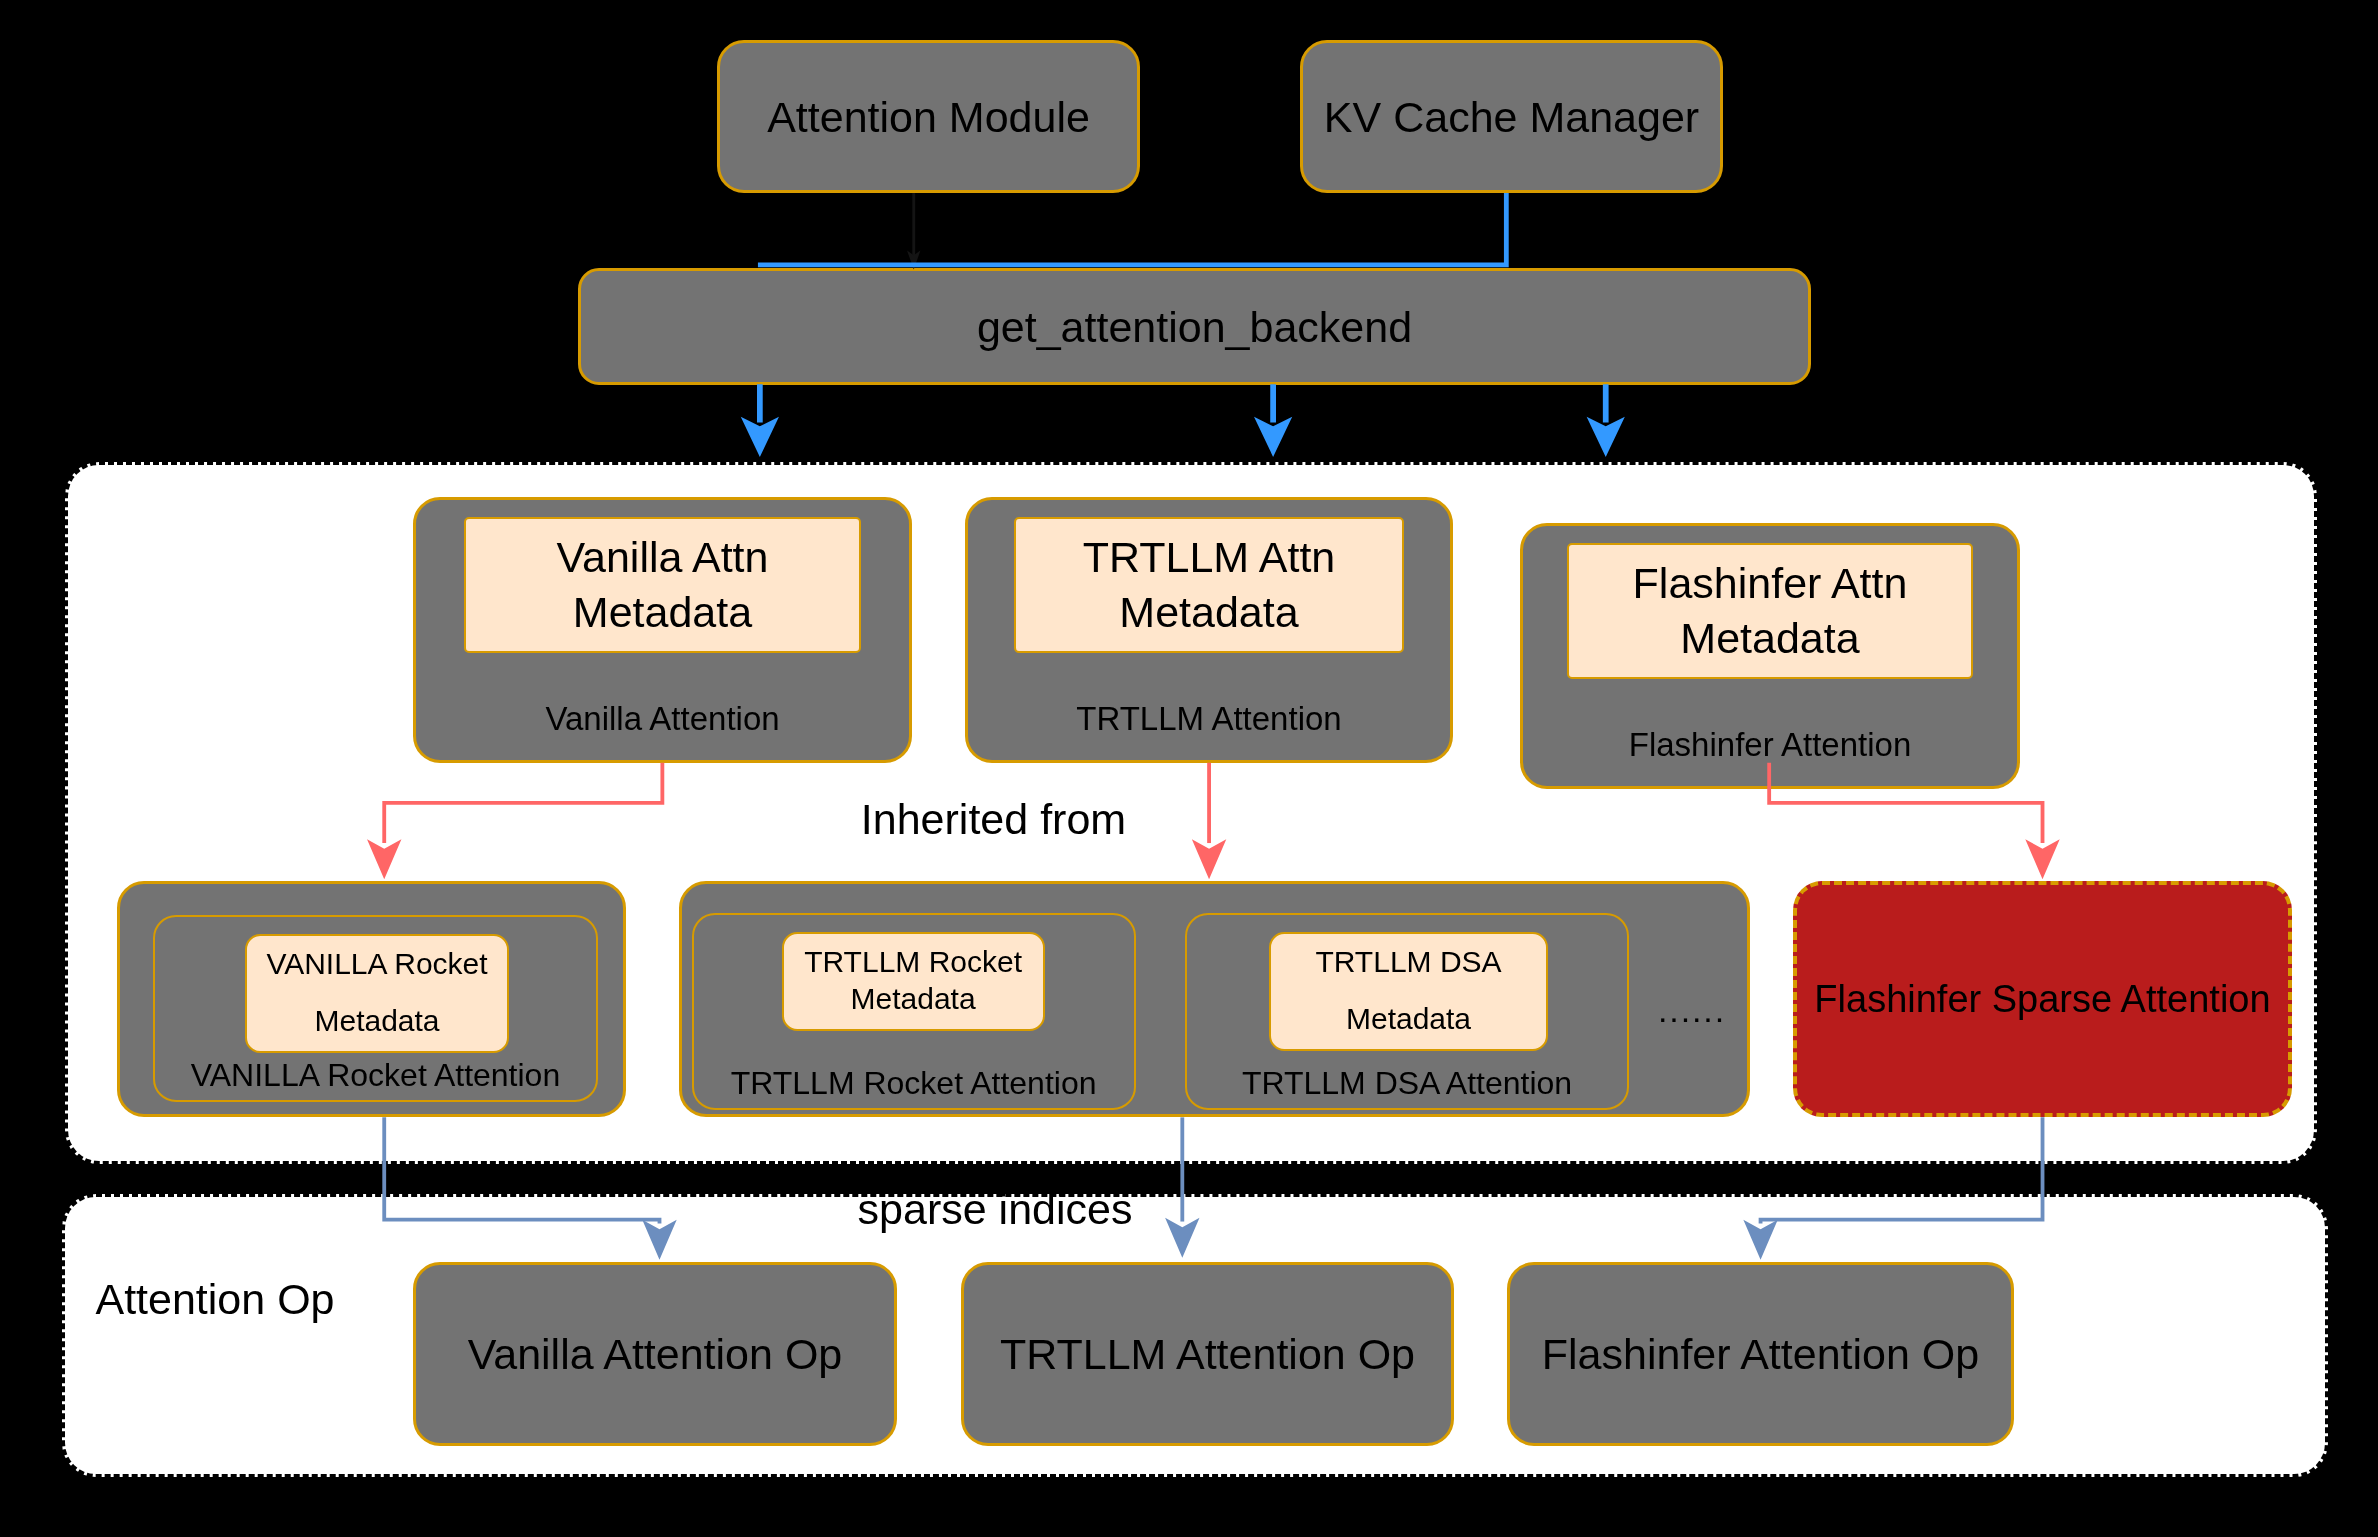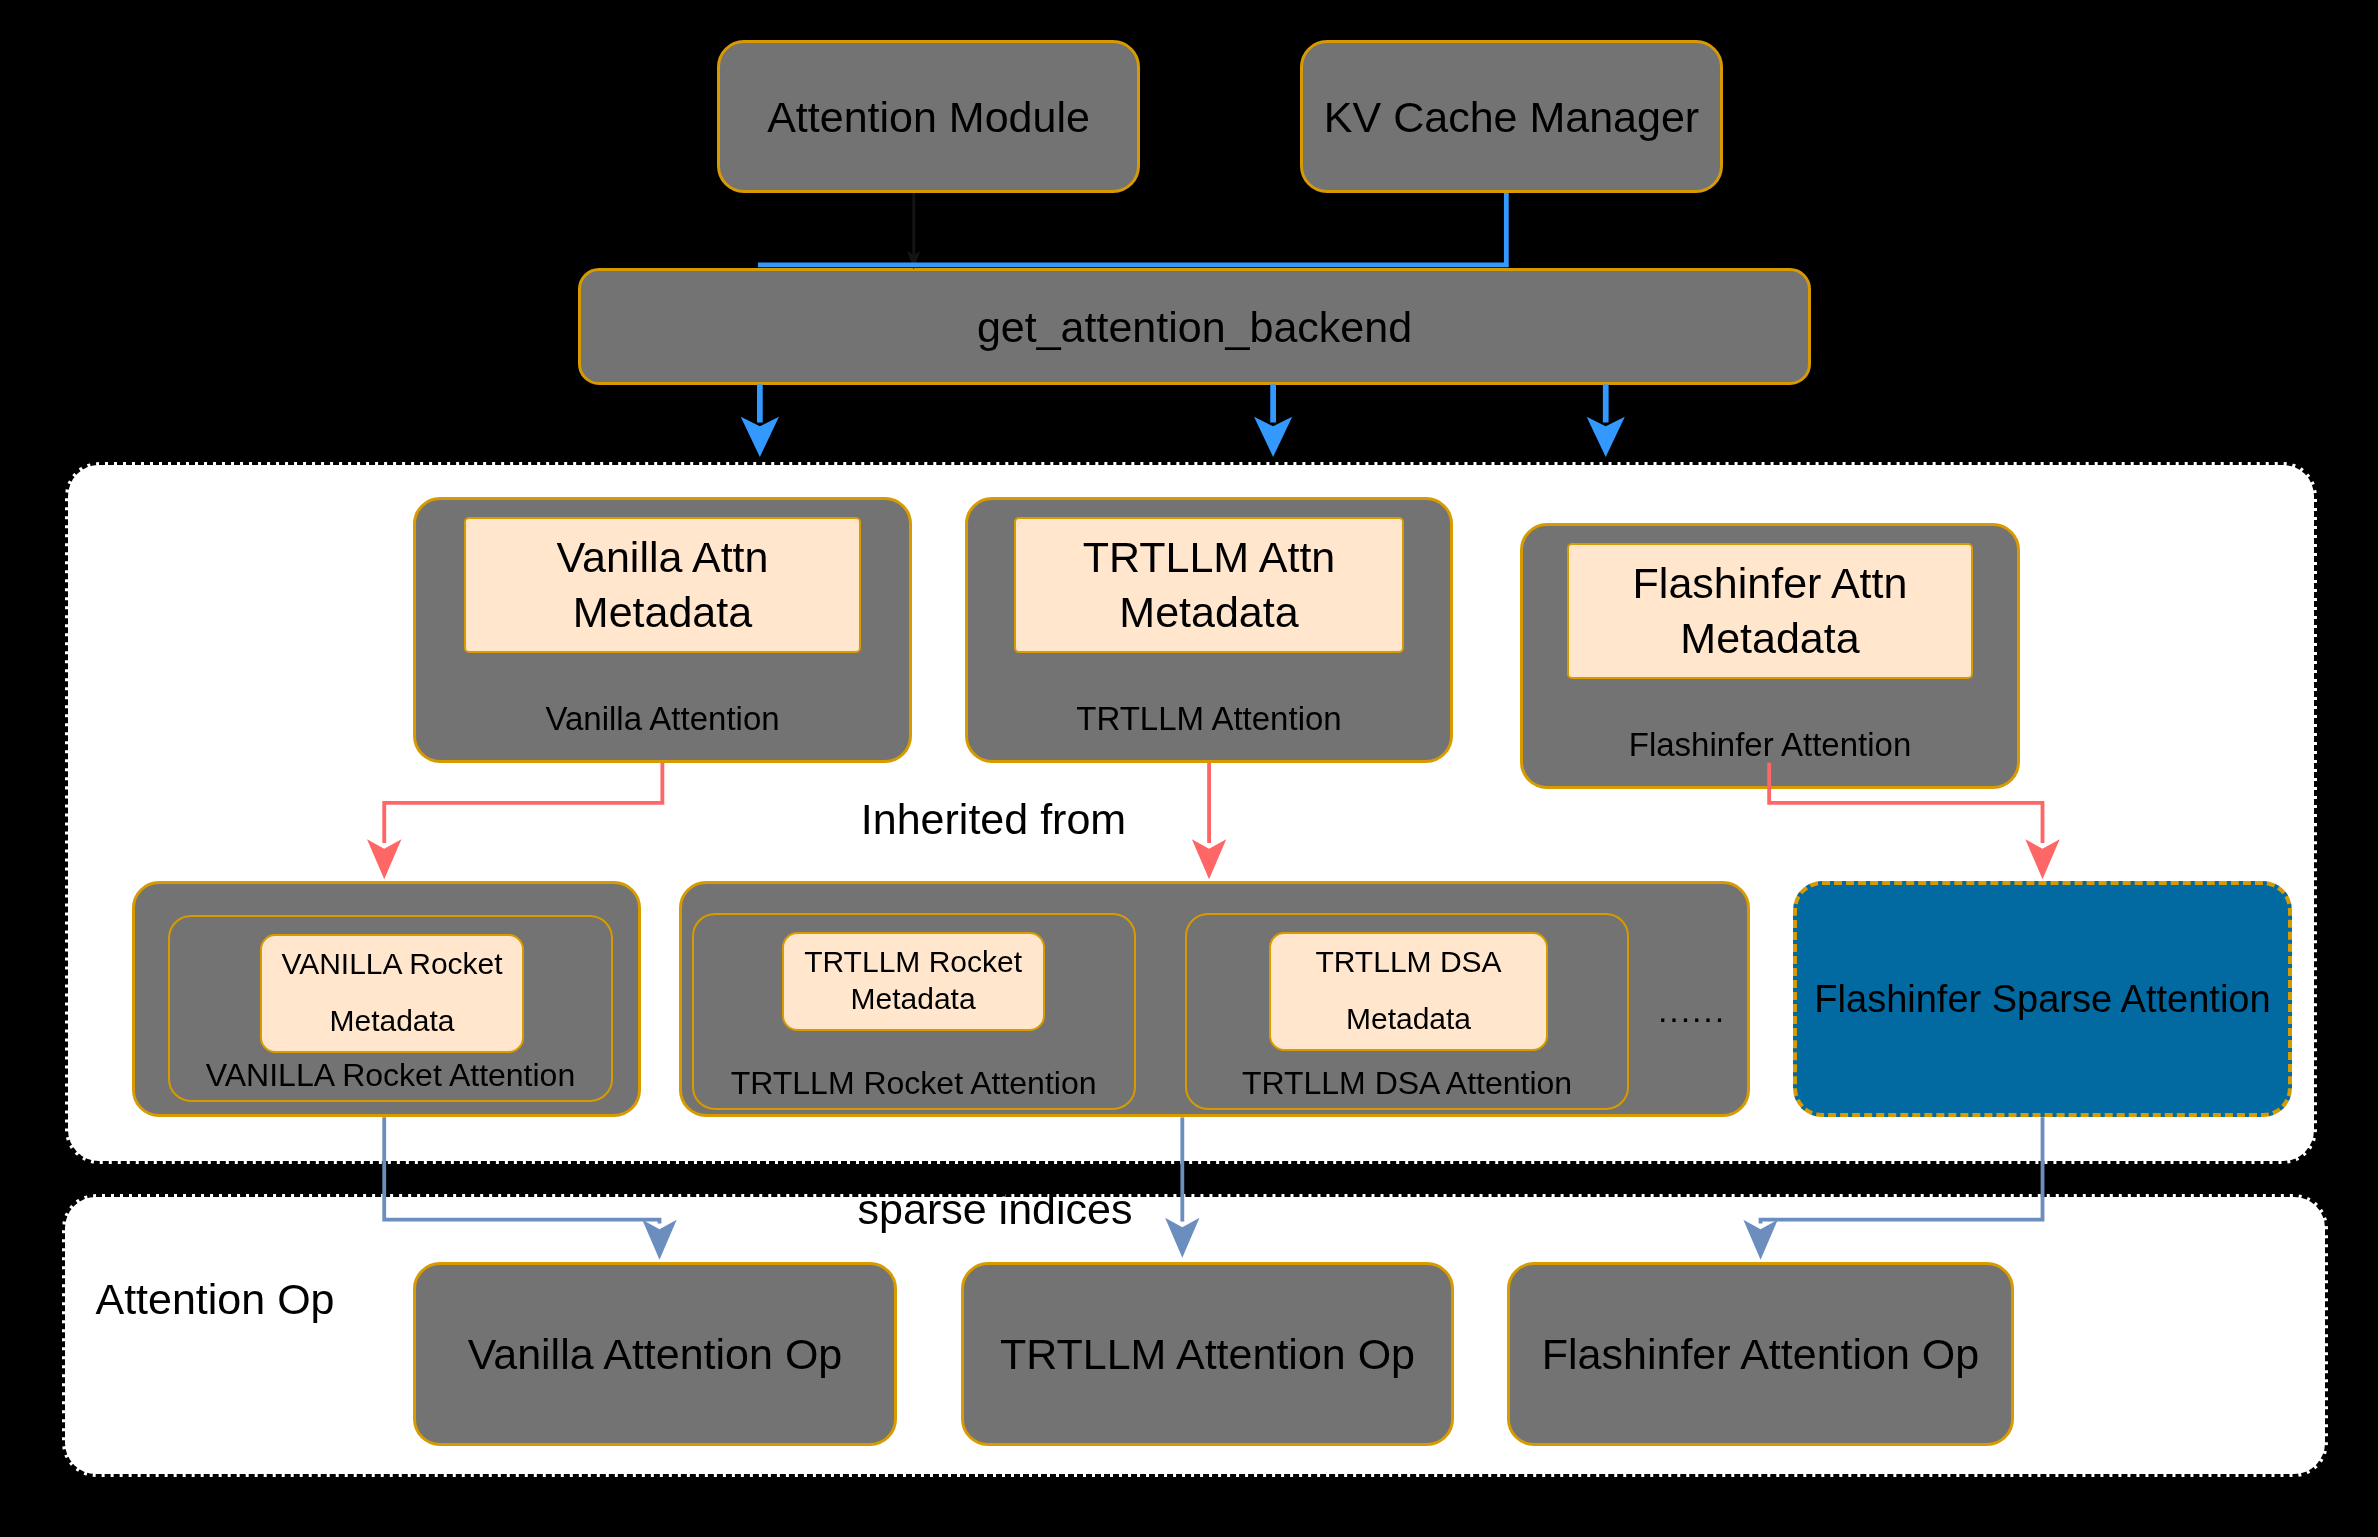--- a/index.html
+++ b/index.html
@@ -32,21 +32,21 @@
   .container{
     position:absolute;background:#fff;border:3.8px dashed #000;border-radius:34px;box-sizing:border-box;
   }
   .section-title{
     position:absolute;text-align:center;font-size:43px;line-height:52px;
   }
   .float-label{
     position:absolute;text-align:center;font-size:43px;line-height:48px;
   }
   .dashed-node{
-    position:absolute;background:#0369a1;border:4.8px dashed #D79B00;border-radius:29px;
+    position:absolute;background:#b91c1c;border:4.8px dashed #D79B00;border-radius:29px;
     box-sizing:border-box;display:flex;align-items:center;justify-content:center;
     text-align:center;font-size:38px;line-height:44px;
   }
   .ellipsis{
     position:absolute;font-size:34px;letter-spacing:1.9px;text-align:center;
   }
   #edges{position:absolute;left:0;top:0;pointer-events:none;}
 </style>
 </head>
 <body>
@@ -86,21 +86,21 @@
   <div class="node" style="left:1520px;top:523px;width:500px;height:266px;">
     <div class="inner-node" style="left:44px;right:44px;top:17px;height:136px;">
       <div>Flashinfer Attn</div>
       <div>Metadata</div>
     </div>
     <div class="bottom-label">Flashinfer Attention</div>
   </div>
 
   <div class="float-label" style="left:850px;top:795px;width:287px;">Inherited from</div>
 
-  <div class="node" style="left:132px;top:881px;width:509px;height:236px;">
+  <div class="node" style="left:117px;top:881px;width:509px;height:236px;">
     <div class="node" style="left:33px;right:25px;top:31px;bottom:12.4px;border-width:2.9px;border-radius:23px;">
       <div class="inner-node-sm" style="left:90px;top:17px;width:264px;height:119px;">
         <div>VANILLA Rocket</div>
         <div>Metadata</div>
       </div>
       <div class="bottom-label-sm">VANILLA Rocket Attention</div>
     </div>
   </div>
 
   <div class="node" style="left:679px;top:881px;width:1071px;height:236px;">

